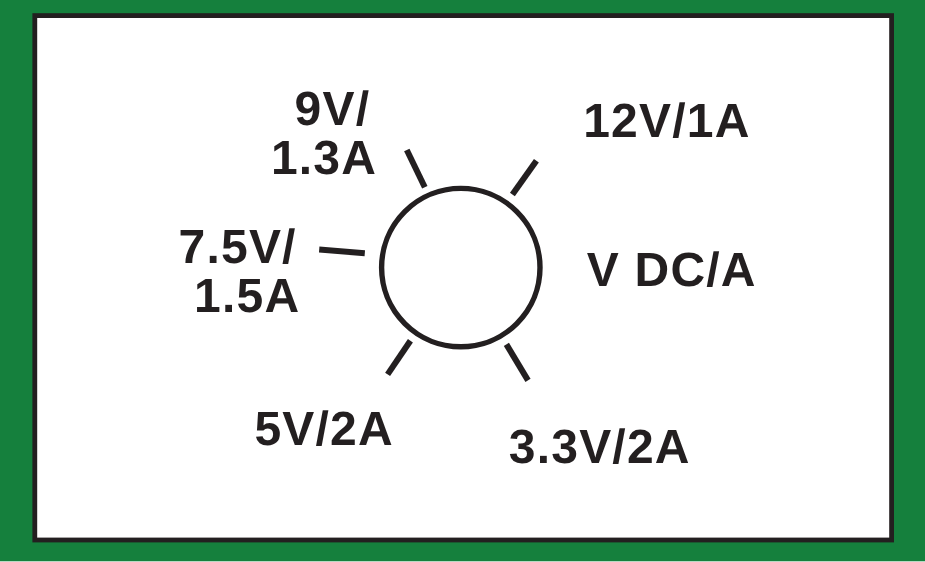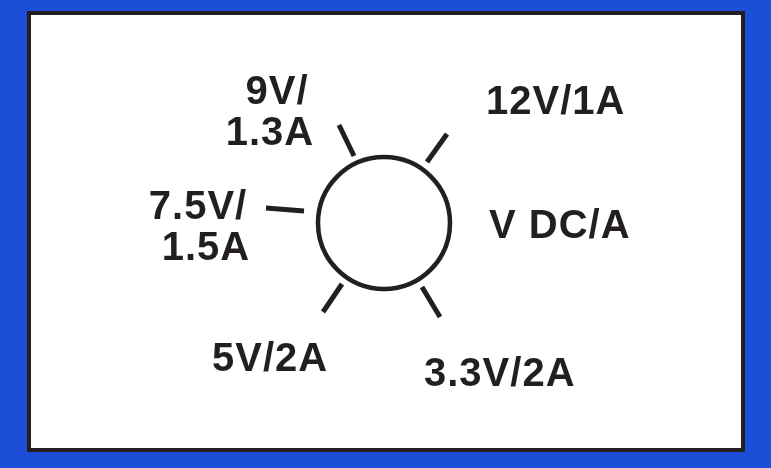--- a/index.html
+++ b/index.html
@@ -5,21 +5,21 @@
     
     html, body {
       margin: 0;
       padding: 0;
       background: #ffffff;
     }
     .stage {
       position: relative;
       width: 771px;
       height: 468px;
-      background: #1d4ed8;
+      background: #15803d;
       font-family: "Liberation Sans", "DejaVu Sans", sans-serif;
       overflow: hidden;
     }
     svg {
       display: block;
     }
     .lbl {
       font-family: "Liberation Sans", "DejaVu Sans", sans-serif;
       font-weight: bold;
       font-size: 40px;

